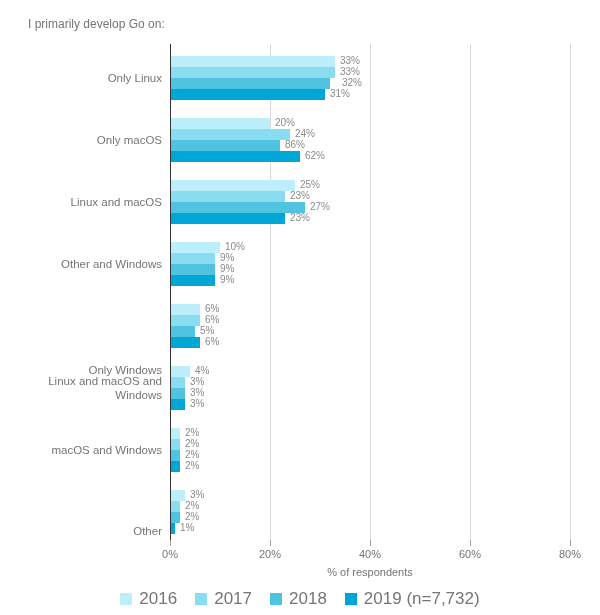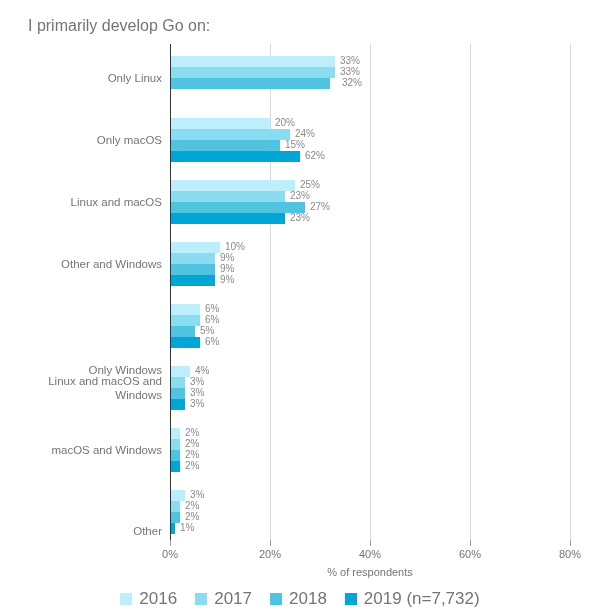--- a/index.html
+++ b/index.html
@@ -21,21 +21,21 @@
     left: 0; top: 0;
     width: 600px;
     height: 615px;
   }
 
   
   .chart-title {
     position: absolute;
     left: 28px;
     top: 17px;
-    font-size: 16px;
+    font-size: 12px;
     color: #757575;
     white-space: nowrap;
   }
 
   
   .plot {
     position: absolute;
     left: 170px;
     top: 44px;
     width: 400px;    
@@ -181,33 +181,37 @@
             <div class="bar-value" style="left: 170px;">33%</div>
           </div>
           <div class="bar-row" style="top: 11px;">
             <div class="bar" title="Only Linux — 2017: 33%" style="width: 165px; background: rgb(138, 220, 240);"></div>
             <div class="bar-value" style="left: 170px;">33%</div>
           </div>
           <div class="bar-row" style="top: 22px;">
             <div class="bar" title="Only Linux — 2018: 32%" style="width: 160px; background: rgb(79, 195, 224);"></div>
             <div class="bar-value" style="left: 172px;">32%</div>
           </div>
+          <div class="bar-row" style="top: 33px;">
+            <div class="bar" title="Only Linux — 2019 (n=7,732): 31%" style="width: 155px; background: rgb(0, 166, 214);"></div>
+            <div class="bar-value" style="left: 160px;">31%</div>
+          </div>
         </div>
         <div class="group" style="top: 74px;">
           <div class="bar-row" style="top: 0px;">
             <div class="bar" title="Only macOS — 2016: 20%" style="width: 100px; background: rgb(189, 238, 251);"></div>
             <div class="bar-value" style="left: 105px;">20%</div>
           </div>
           <div class="bar-row" style="top: 11px;">
             <div class="bar" title="Only macOS — 2017: 24%" style="width: 120px; background: rgb(138, 220, 240);"></div>
             <div class="bar-value" style="left: 125px;">24%</div>
           </div>
           <div class="bar-row" style="top: 22px;">
             <div class="bar" title="Only macOS — 2018: 22%" style="width: 110px; background: rgb(79, 195, 224);"></div>
-            <div class="bar-value" style="left: 115px;">15%</div>
+            <div class="bar-value" style="left: 115px;">86%</div>
           </div>
           <div class="bar-row" style="top: 33px;">
             <div class="bar" title="Only macOS — 2019 (n=7,732): 26%" style="width: 130px; background: rgb(0, 166, 214);"></div>
             <div class="bar-value" style="left: 135px;">62%</div>
           </div>
         </div>
         <div class="group" style="top: 136px;">
           <div class="bar-row" style="top: 0px;">
             <div class="bar" title="Linux and macOS — 2016: 25%" style="width: 125px; background: rgb(189, 238, 251);"></div>
             <div class="bar-value" style="left: 130px;">25%</div>

